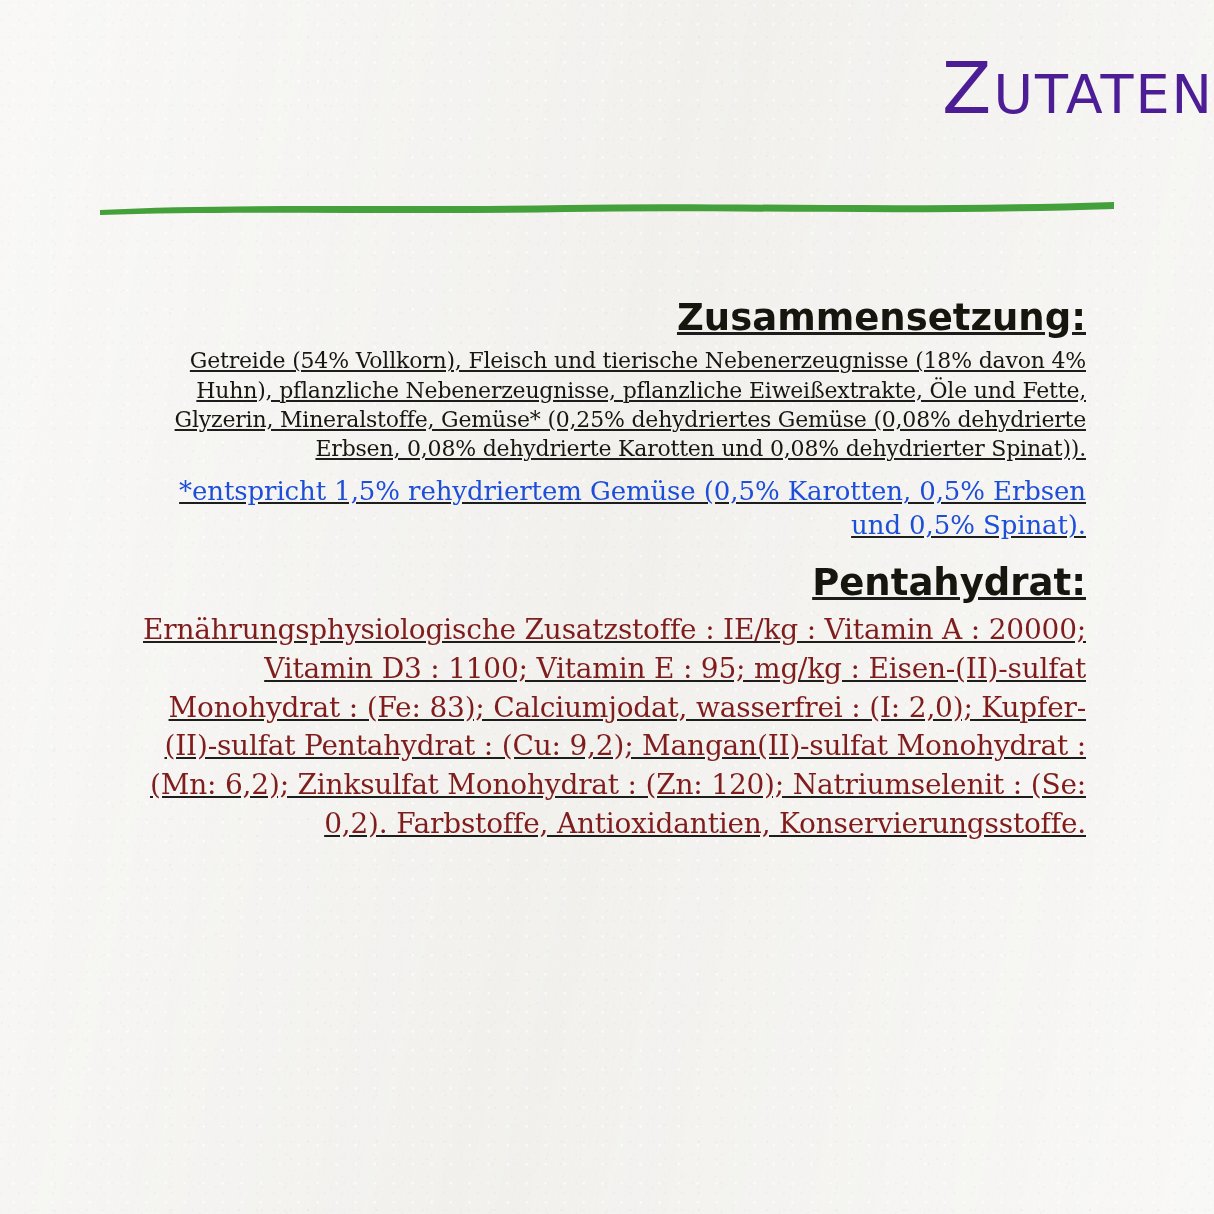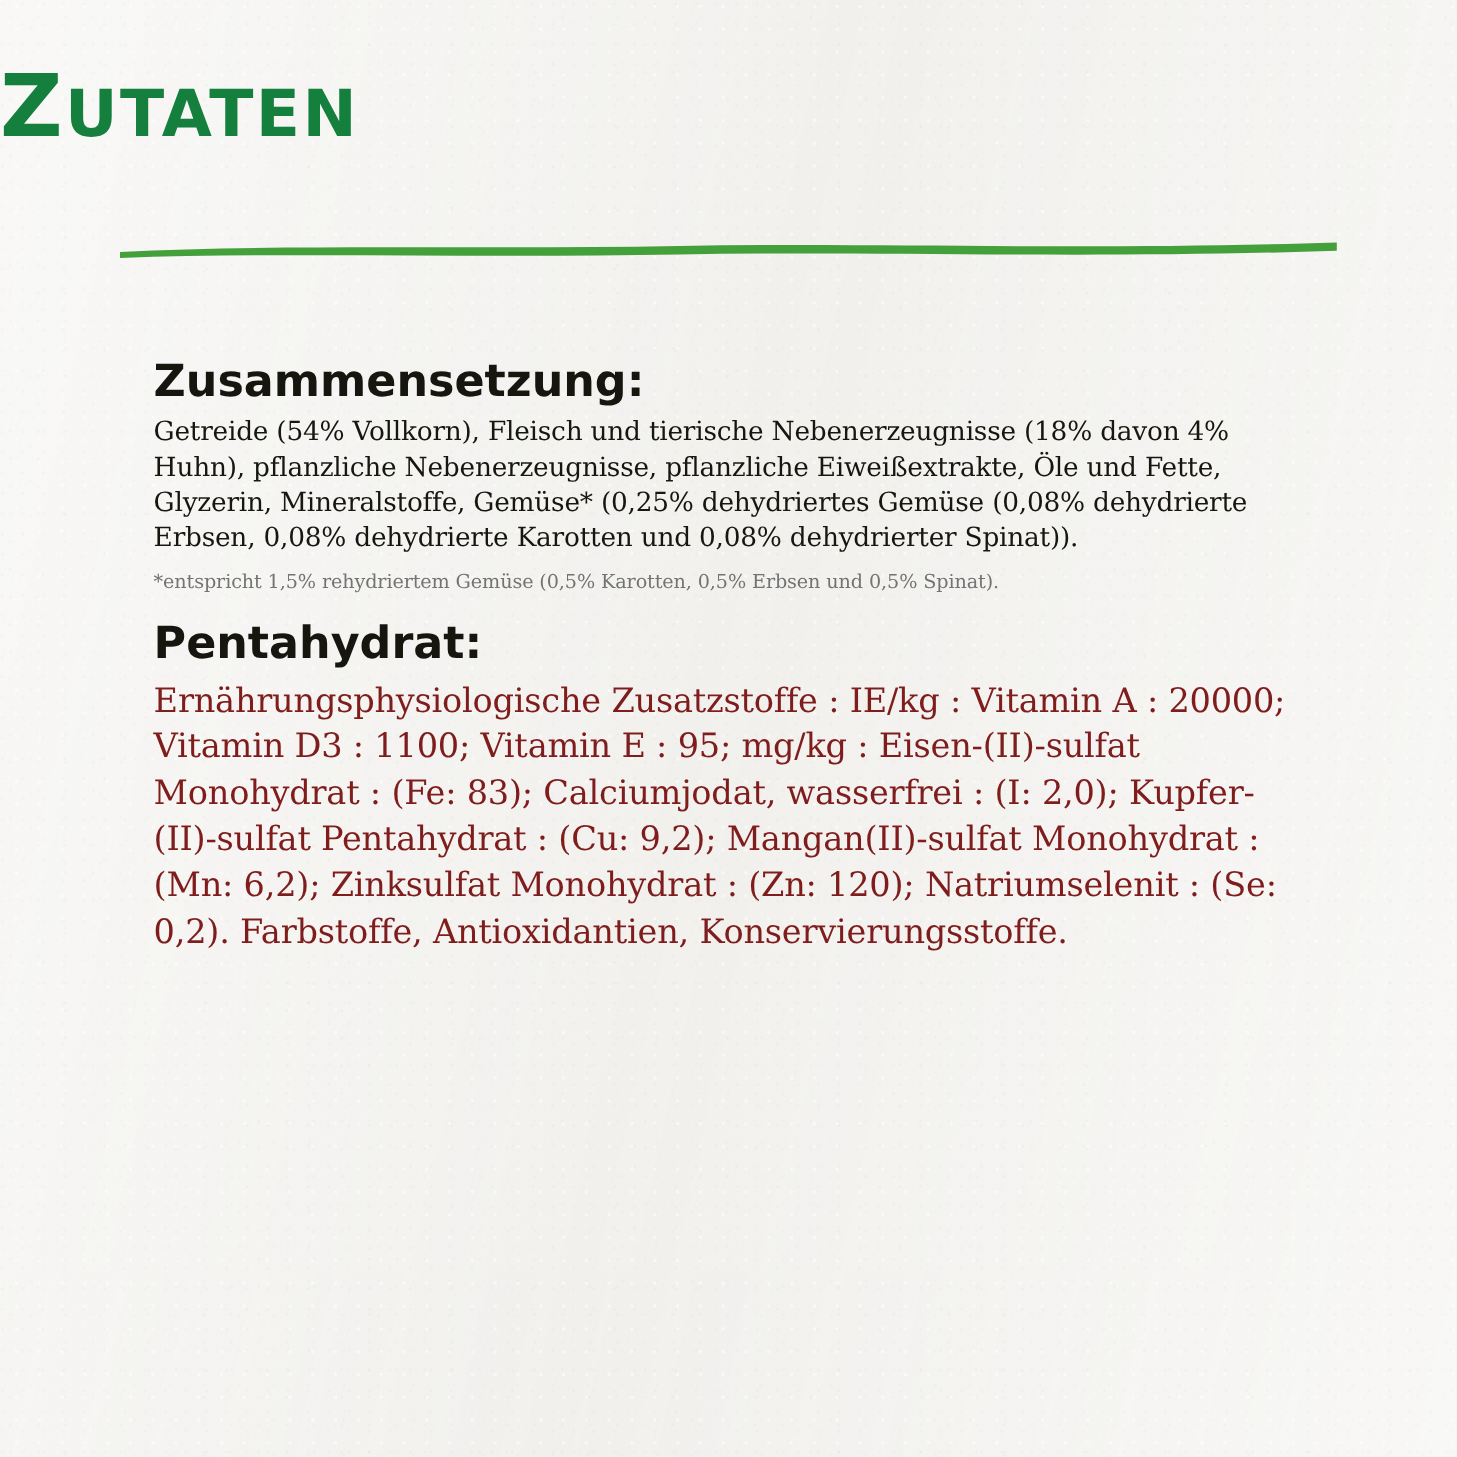--- a/index.html
+++ b/index.html
@@ -35,47 +35,48 @@
     width: 1214px;
     height: 1214px;
     box-sizing: border-box;
   }
 
   .title {
     position: absolute;
     top: 52px;
     left: 0;
     width: 100%;
-    text-align: left;
+    text-align: right;
     font-family: "DejaVu Sans", sans-serif;
-    font-weight: bold;
+    font-weight: normal;
     font-size: 72px;
     letter-spacing: 2px;
-    color: #15803d;
+    color: #4c1d95;
     line-height: 1;
   }
   .title .cap { font-size: 72px; }
   .title .small { font-size: 54px; }
 
   .rule-wrap {
     position: absolute;
     top: 196px;
     left: 96px;
     width: 1022px;
     height: 22px;
   }
   .rule-wrap svg { display: block; }
 
   .content {
     position: absolute;
     top: 296px;
     left: 128px;
     width: 958px;
-    text-align: left;
+    text-align: right;
     color: #1d1d1b;
+    text-decoration: underline;
   }
 
   h2.section-heading {
     font-family: "DejaVu Sans", sans-serif;
     font-weight: bold;
     font-size: 37px;
     margin: 0 0 6px 0;
     line-height: 1.2;
     color: #16160f;
   }
@@ -87,24 +88,24 @@
     font-family: "DejaVu Serif", serif;
     font-size: 22px;
     line-height: 1.33;
     margin: 0;
     color: #17170f;
     letter-spacing: -0.2px;
   }
 
   p.footnote {
     font-family: "DejaVu Serif", serif;
-    font-size: 16px;
+    font-size: 26px;
     line-height: 1.3;
     margin: 12px 0 0 0;
-    color: #737373;
+    color: #1d4ed8;
     letter-spacing: -0.1px;
   }
 
   p.additives {
     font-family: "DejaVu Serif", serif;
     font-size: 28px;
     line-height: 1.38;
     margin: 0;
     color: #7f1d1d;
     letter-spacing: -0.2px;

